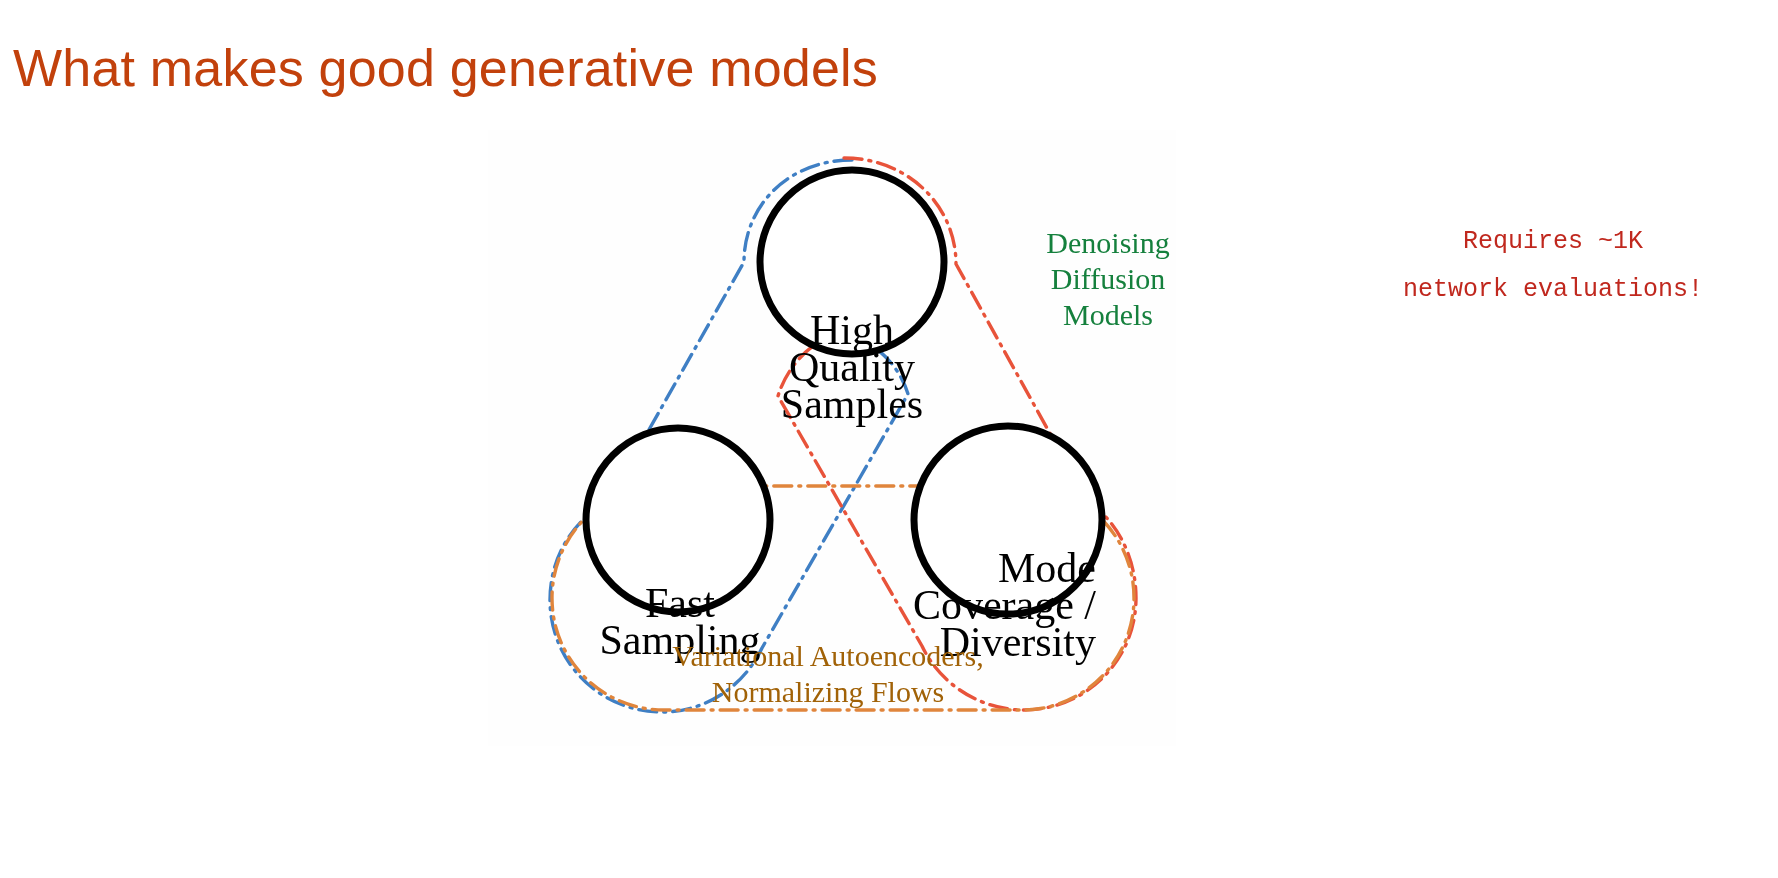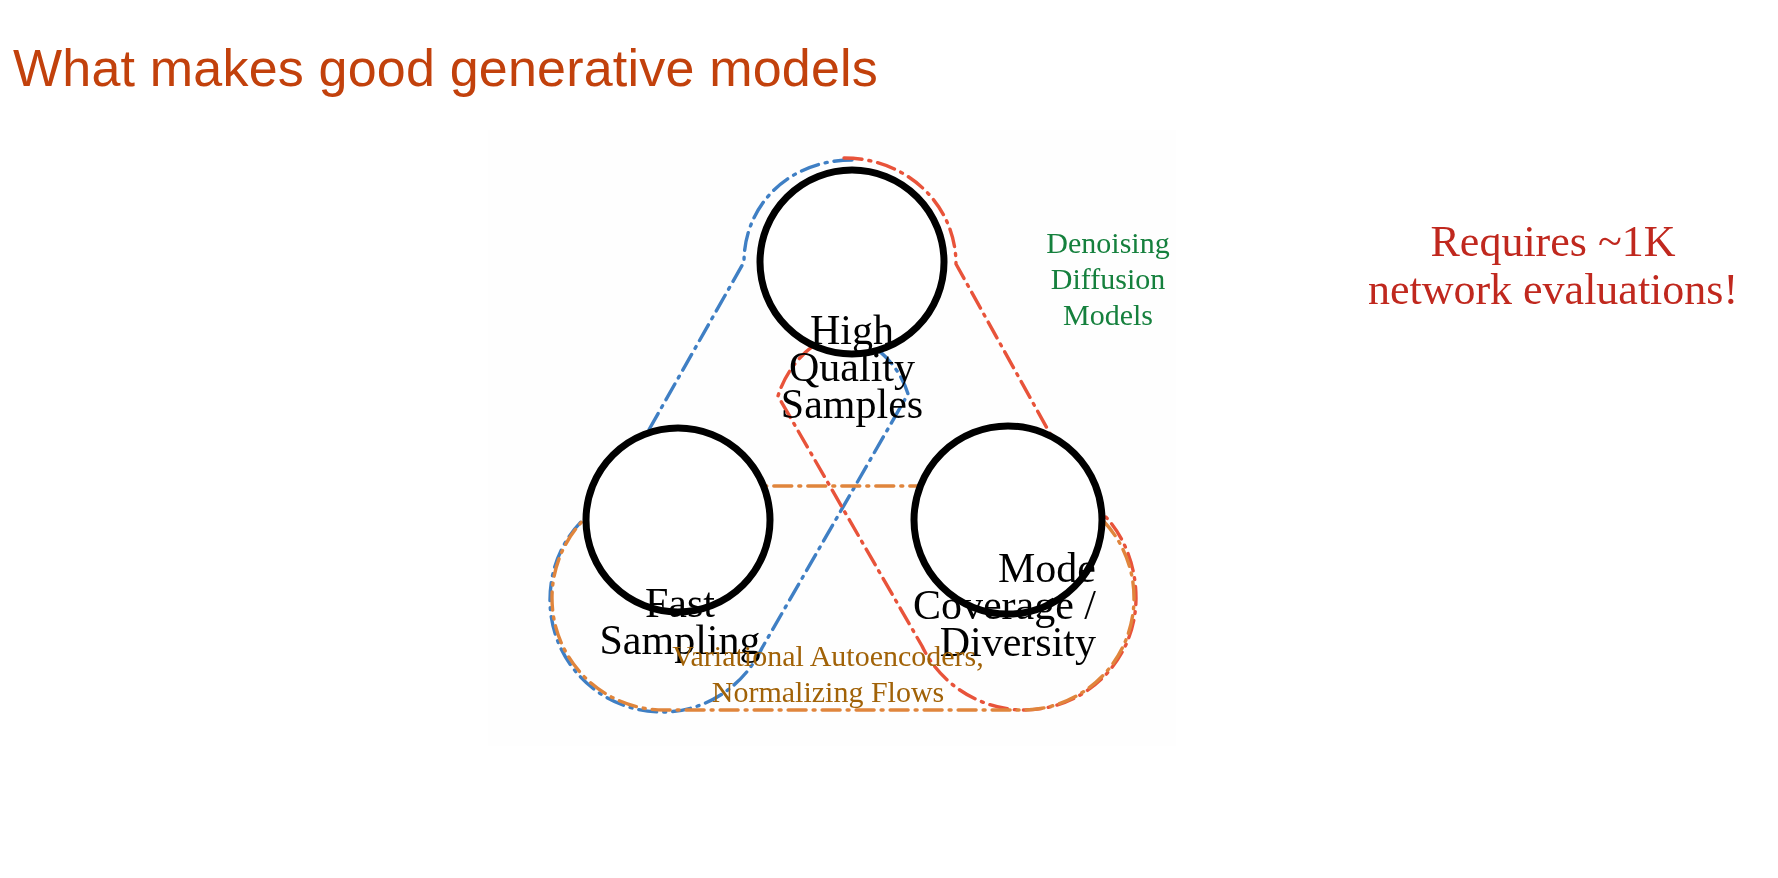--- a/index.html
+++ b/index.html
@@ -92,22 +92,22 @@
     color: #a16207;
   }
 
   
   .annotation {
     position: absolute;
     left: 1328px;
     top: 218px;
     width: 450px;
     text-align: center;
-    font-family: Liberation Serif, serif;
-    font-size: 44px;
+    font-family: Liberation Mono, monospace;
+    font-size: 25px;
     line-height: 48px;
     color: #c0281e;
     white-space: pre-line;
   }
 </style>
 </head>
 <body>
 
 <div class="slide-title">What makes good generative models</div>
 

